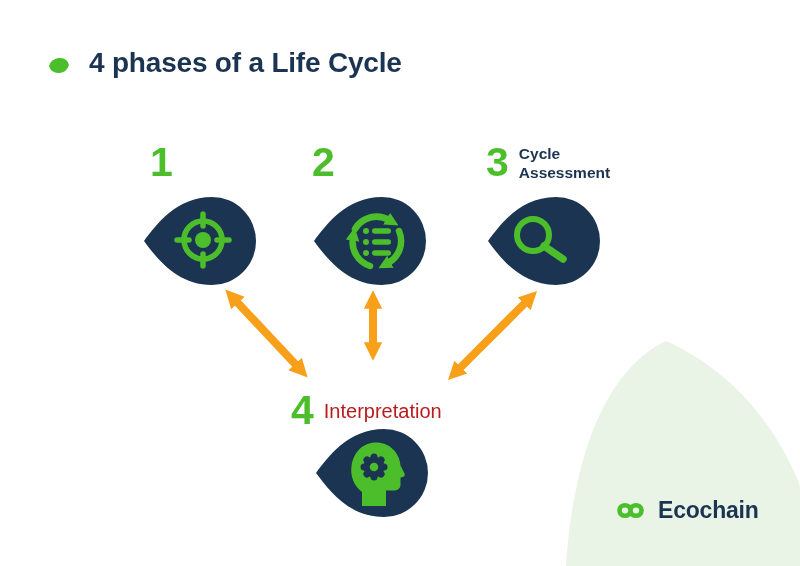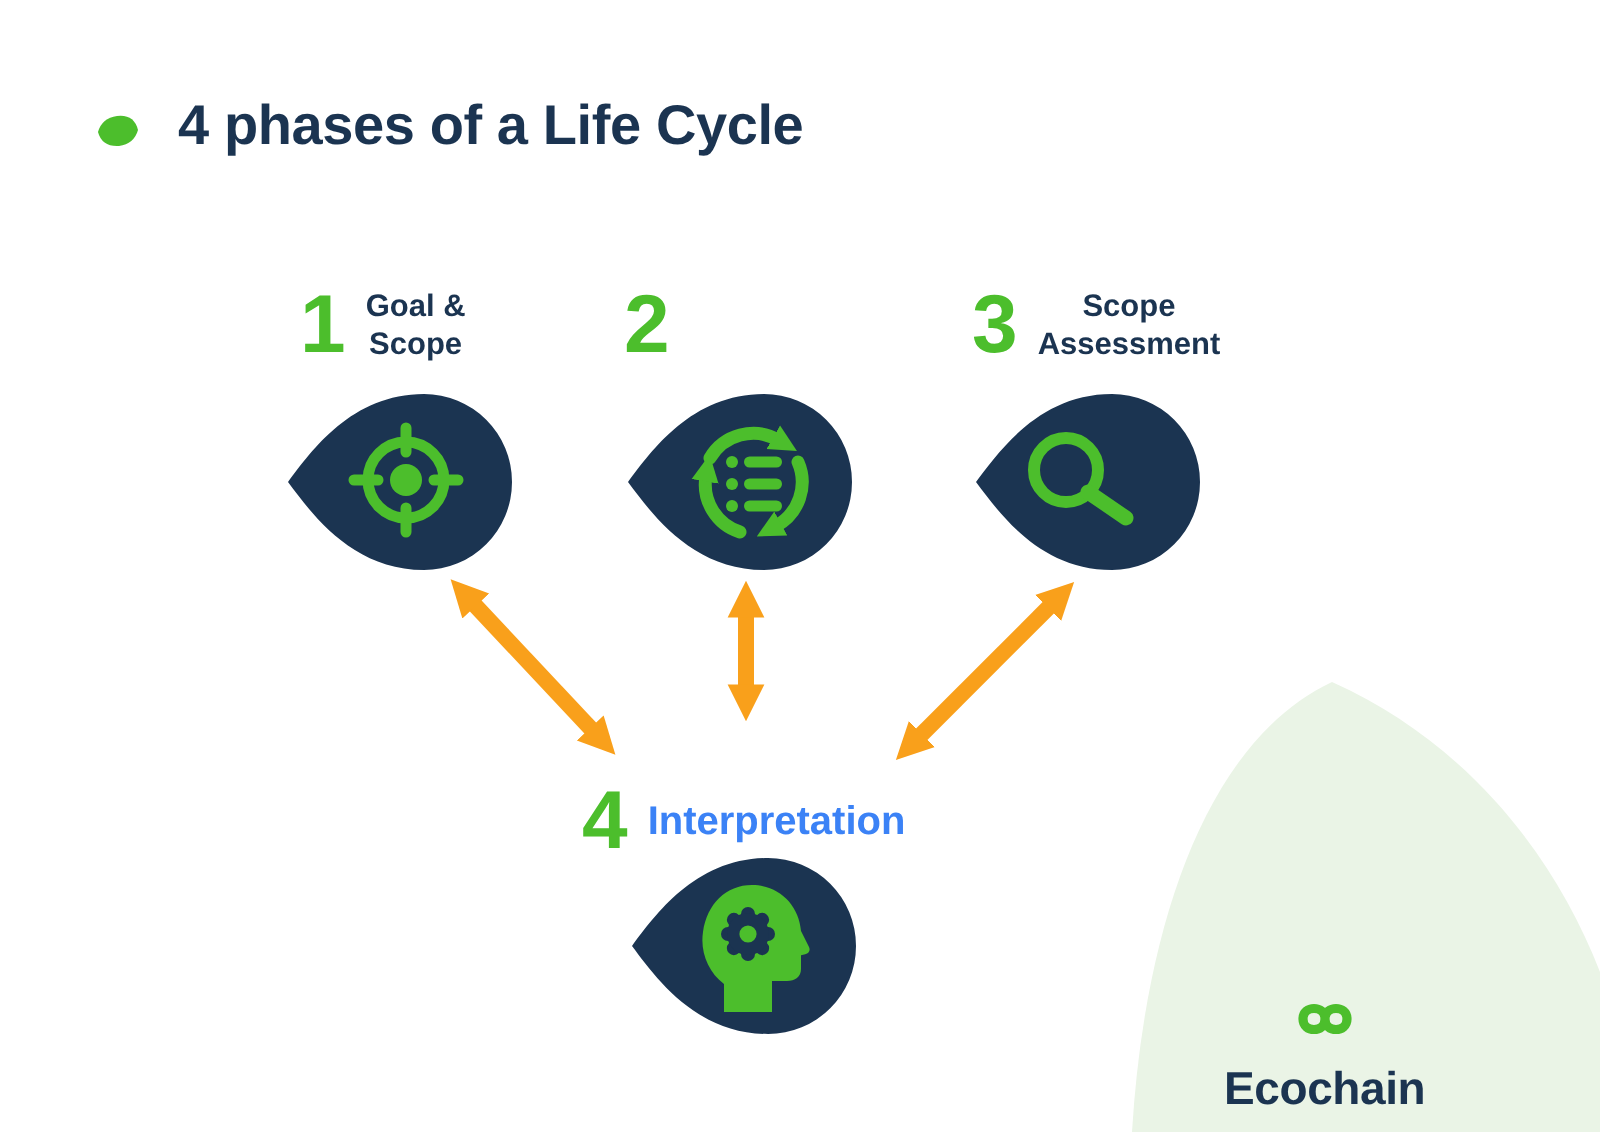--- a/index.html
+++ b/index.html
@@ -1,37 +1,36 @@
 <!DOCTYPE html>
 <html><head>
 <meta charset="utf-8">
 <style>
   html,body{margin:0;padding:0;background:#ffffff;}
   #canvas{
     position:relative;width:800px;height:566px;background:#ffffff;overflow:hidden;
     font-family:"Liberation Sans","DejaVu Sans",sans-serif;
-    text-align:center;
   }
   .abs{position:absolute;}
   
   .title-row{left:48px;top:46px;display:flex;align-items:flex-start;}
   .title-leaf{margin-top:11px;flex:0 0 auto;}
   .title-text{
     margin-left:19px;color:#1B3451;font-weight:bold;font-size:28px;line-height:33px;
     letter-spacing:-0.2px;
   }
   
   .phase-label{display:flex;align-items:center;gap:10px;}
   .phase-num{
     color:#4CBE2C;font-weight:bold;font-size:41px;line-height:41px;
   }
   .phase-lines{color:#1B3451;font-weight:bold;font-size:15.5px;line-height:19px;}
-  .phase-label-single{color:#3b82f6;font-weight:bold;font-size:20px;line-height:20px;}
+  .phase-label-single{color:#b91c1c;font-weight:normal;font-size:20px;line-height:20px;}
   
-  .logo-row{left:612px;top:497px;display:flex;align-items:center;gap:9px;flex-direction:column;}
+  .logo-row{left:612px;top:497px;display:flex;align-items:center;gap:9px;}
   .logo-text{color:#1B3451;font-weight:bold;font-size:23px;letter-spacing:-0.2px;}
   svg{display:block;}
 </style>
 </head>
 <body>
 
 <div id="canvas">
 
   <svg class="abs" style="left:0;top:0;" width="800" height="566" viewBox="0 0 800 566">
     <path d="M566,566 C572,466 602,371 666,341 C733,371 777,427 800,486 L800,566 Z" fill="#EAF4E6"></path>
@@ -41,34 +40,30 @@
     <svg class="title-leaf" width="22" height="17" viewBox="0 0 22 17">
       <path d="M1,9 Q3,2 10.5,1 Q19,0 21,8 Q19,15 11.5,16 Q3,16.5 1,9 Z" fill="#4CBE2C"></path>
     </svg>
     <div class="title-text">
       <div>4 phases of a Life Cycle</div>
     </div>
   </div>
 
   <div class="abs phase-label" style="left:150px;top:142px;">
     <span class="phase-num">1</span>
-    <span class="phase-lines">
-      <div>Goal &amp;</div>
-      <div>Scope</div>
-    </span>
   </div>
 
   <div class="abs phase-label" style="left:312px;top:142px;">
     <span class="phase-num">2</span>
   </div>
 
   <div class="abs phase-label" style="left:486px;top:142px;">
     <span class="phase-num">3</span>
     <span class="phase-lines">
-      <div>Scope</div>
+      <div>Cycle</div>
       <div>Assessment</div>
     </span>
   </div>
 
   <svg class="abs" style="left:144px;top:197px;" width="112" height="88" viewBox="0 0 112 88">
     <path d="M0,44 C12,28 32,0 68,0 A44,44 0 1 1 68,88 C32,88 12,60 0,44 Z" fill="#1B3451"></path>
     <g stroke="#4CBE2C" stroke-width="5.5" stroke-linecap="round" fill="none">
       <circle cx="59" cy="43" r="19"></circle>
       <line x1="59" y1="17" x2="59" y2="29"></line>
       <line x1="59" y1="57" x2="59" y2="69"></line>

